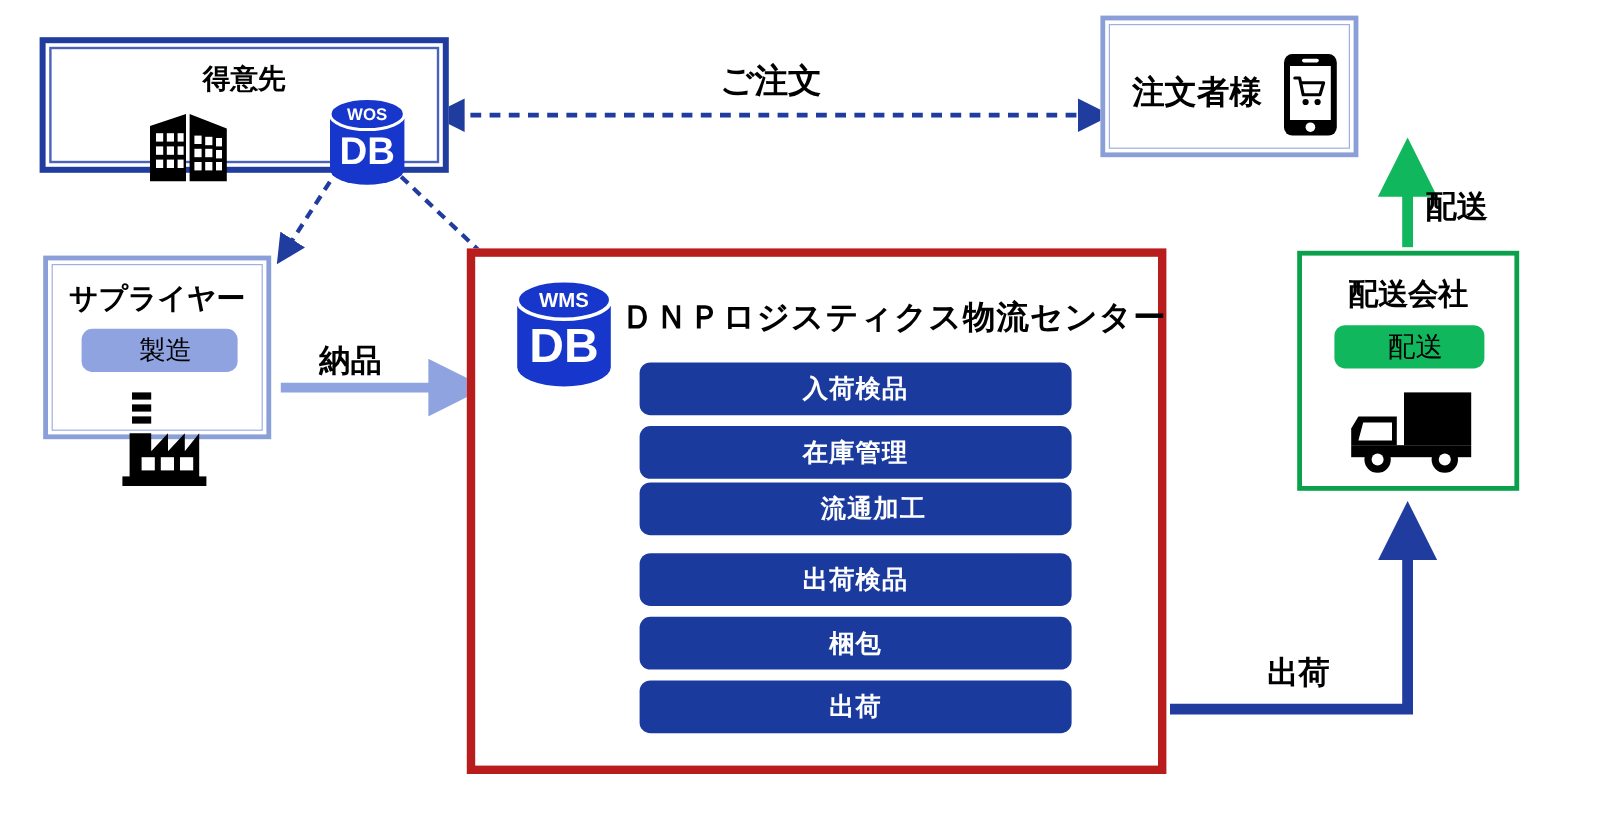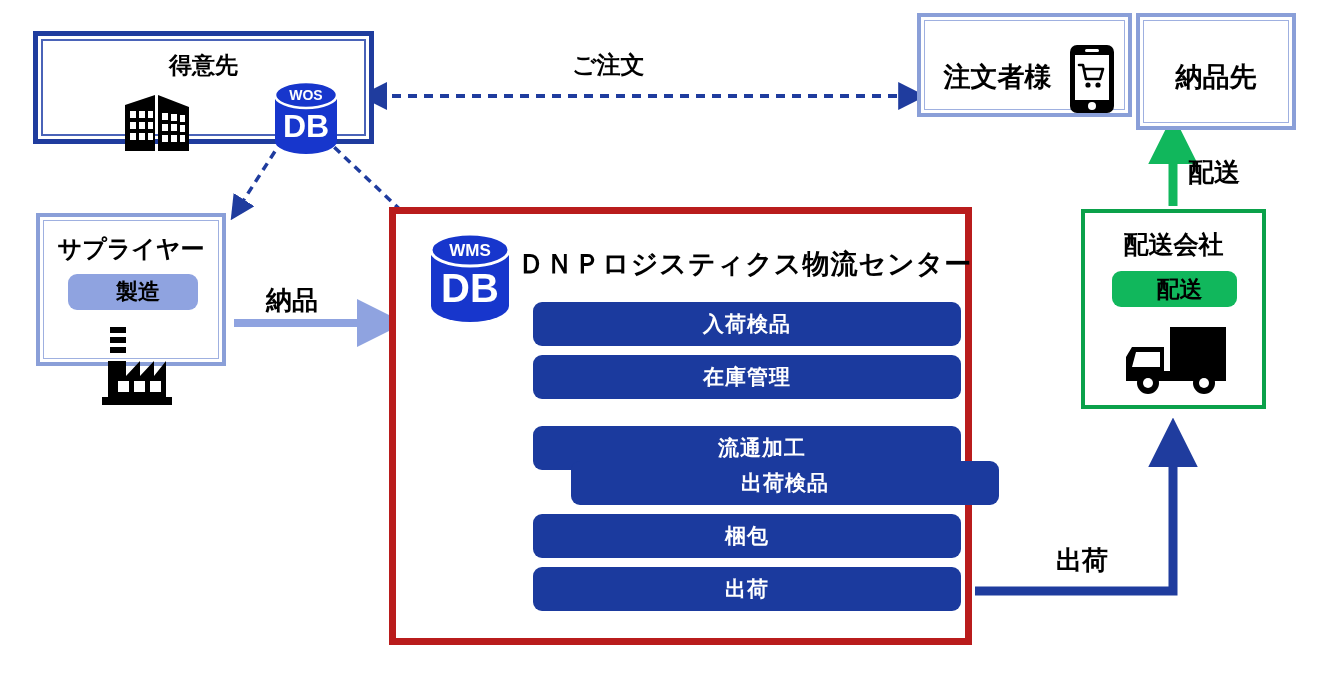--- a/index.html
+++ b/index.html
@@ -19,21 +19,21 @@
     border: 5px solid #1f3c9e;
     padding: 3px;
   }
   #customer-box .inner { width:100%; height:100%; border:2px solid #4a63b8; position:relative; }
 
   
   .lilac-box { border: 4px solid #8a9fd8; padding: 3px; }
   .lilac-box .inner { width:100%; height:100%; border:1px solid #9fb0e0; position:relative; }
 
   #supplier-box { left: 36px; top: 213px; width: 190px; height: 153px; }
-  #orderer-box  { left: 917px; top: 13px; width: 215px; height: 104px; }
+  #orderer-box  { left: 917px; top: 13px; width: 215px; height: 118px; }
   #dest-box     { left: 1136px; top: 13px; width: 160px; height: 117px; }
 
   
   #carrier-box {
     left: 1081px; top: 209px; width: 185px; height: 200px;
     border: 4px solid #0aa14a;
   }
 
   
   #warehouse-box {
@@ -42,28 +42,28 @@
   }
 
   .box-title {
     position:absolute; width:100%; text-align:center;
     font-weight:700; color:#000; white-space:nowrap;
   }
 
   
   .pill {
     position:absolute; border-radius:9px; text-align:center;
-    font-weight:700; color:#000; display:flex; align-items:center; justify-content:center;padding-left:10px;
+    font-weight:400; color:#000; display:flex; align-items:center; justify-content:center;padding-left:10px;
   }
   .pill.lilac { background:#8fa3e0; }
   .pill.green { background:#11b75c; }
 
   
   .proc-btn {
-    position:absolute; left:137px; width:428px; height:44px;
+    position:absolute; left:137px; width:360px; height:44px;
     background:#1b3a9e; border-radius:9px;
     color:#fff; font-weight:700; font-size:21px;
     display:flex; align-items:center; justify-content:center;
     letter-spacing:1px;
   }
 
   
   .db { position:absolute; }
   .db svg { display:block; }
 
@@ -210,25 +210,20 @@
           <g fill="none" stroke="#000" stroke-width="2.6" stroke-linecap="round" stroke-linejoin="round">
             <path d="M11 22 L15 22 L18 36 L32 36 L35 26 L16.5 26"></path>
           </g>
           <circle cx="20" cy="42" r="2.6" fill="#000"></circle>
           <circle cx="30" cy="42" r="2.6" fill="#000"></circle>
         </svg>
       </div>
     </div>
   </div>
 
-  <div class="box lilac-box" id="dest-box">
-    <div class="inner">
-      <div class="box-title" style="top:38px; font-size:27px;">納品先</div>
-    </div>
-  </div>
 
   <div class="box" id="carrier-box">
     <div class="box-title" style="top:15px; font-size:25px;">配送会社</div>
 
     <div class="pill green" style="left:27px; top:58px; width:125px; height:36px; font-size:23px; color:#000;">配送</div>
 
     <div class="icon" style="left:35px; top:108px;">
       <svg width="112" height="76" viewBox="0 0 112 76">
         <g fill="#000">
           <rect x="50" y="6" width="56" height="44"></rect>
@@ -253,27 +248,27 @@
         <ellipse cx="43" cy="18" rx="39" ry="16" fill="none" stroke="#fff" stroke-width="3"></ellipse>
         <text x="43" y="24" text-anchor="middle" fill="#ffffff" font-family="Liberation Sans, sans-serif" font-size="17" font-weight="bold">WMS</text>
         <text x="43" y="70" text-anchor="middle" fill="#ffffff" font-family="Liberation Sans, sans-serif" font-size="40" font-weight="bold">DB</text>
       </svg>
     </div>
 
     <div class="box-title" style="top:32px; left:122px; width:auto; font-size:27px; letter-spacing:1px;">ＤＮＰロジスティクス物流センター</div>
 
     <div class="proc-btn" style="top:88px;">入荷検品</div>
     <div class="proc-btn" style="top:141px;text-align:center;">在庫管理</div>
-    <div class="proc-btn" style="top:212px;padding-left:30px;">流通加工</div>
-    <div class="proc-btn" style="top:247px;margin-left:38px;">出荷検品</div>
+    <div class="proc-btn" style="top:188px;padding-left:30px;">流通加工</div>
+    <div class="proc-btn" style="top:247px;">出荷検品</div>
     <div class="proc-btn" style="top:300px;">梱包</div>
     <div class="proc-btn" style="top:353px;">出荷</div>
   </div>
 
-  <div class="arrow-label" style="left:572px; top:49px; font-size:24px;">ご注文</div>
+  <div class="arrow-label" style="left:600px; top:49px; font-size:28px;">ご注文</div>
 
   <div class="arrow-label" style="left:266px; top:283px; font-size:26px;font-family:Liberation Mono, monospace;">納品</div>
 
   <div class="arrow-label" style="left:1056px; top:543px; font-size:26px;">出荷</div>
 
   <div class="arrow-label" style="left:1188px; top:155px; font-size:26px;">配送</div>
 
 </div>
 
 </body></html>

